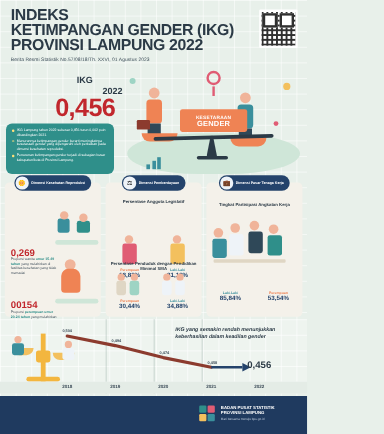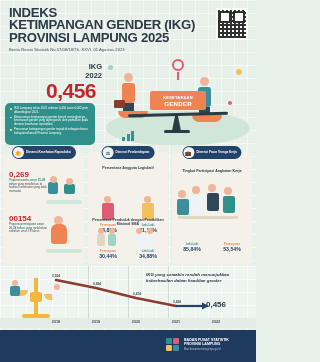--- a/index.html
+++ b/index.html
@@ -46,21 +46,21 @@
   .qr-inner::before, .qr-inner::after {
     content:""; position:absolute; width:8px; height:8px;
     border:2px solid #1a1a1a; background:#fff;
   }
   .qr-inner::before { top:3px; left:3px; }
   .qr-inner::after { top:3px; right:3px; }
 
   
   .ikg-label {
     position:absolute; left:64px; top:62px;
-    font-size:7.5px; font-weight:bold; color:#2b3a46; text-align:right; width:38px;
+    font-size:7.5px; font-weight:bold; color:#2b3a46; text-align:left; width:38px;
   }
   .ikg-year {
     position:absolute; left:64px; top:71px;
     font-size:7.5px; font-weight:bold; color:#2b3a46; text-align:right; width:38px;
   }
   .ikg-value {
     position:absolute; left:46px; top:79px;
     font-size:21px; font-weight:bold; color:#c1272d; letter-spacing:-0.5px;
   }
 
@@ -140,21 +140,21 @@
     display:flex; align-items:center; padding:0 5px 0 14px;
     white-space:nowrap; z-index:4;
   }
   .badge .bl { font-size:3px; line-height:3.4px; color:#fff; font-weight:bold; }
   .badge-ic {
     position:absolute; left:1px; top:1px; width:11px; height:11px;
     border-radius:50%; background:#eef3f8;
     display:flex; align-items:center; justify-content:center; font-size:5px;
   }
 
-  .stat-num { font-size:8px; font-weight:bold; color:#c1272d; }
+  .stat-num { font-size:8px; font-weight:bold; color:#c1272d;margin-top:36px; }
   .stat-desc { font-size:2.9px; line-height:3.5px; color:#41505c; }
   .hl-g { color:#2f8f8a; font-weight:bold; }
 
   .c1-a { position:absolute; left:5px; top:18px; width:40px; }
   .c1-b { position:absolute; left:5px; top:62px; width:40px; }
   .c1-img1 { position:absolute; right:2px; top:20px; width:36px; height:34px; }
   .c1-img2 { position:absolute; right:2px; top:62px; width:36px; height:40px; }
 
   .card-title {
     position:absolute; left:0; width:100%; text-align:center;
@@ -221,21 +221,21 @@
 </head>
 <body>
 
 <div class="page">
   <div class="grid-bg"></div>
 
   <div class="header">
     <div class="title">
       <div>INDEKS</div>
       <div>KETIMPANGAN GENDER (IKG)</div>
-      <div>PROVINSI LAMPUNG 2025</div>
+      <div>PROVINSI LAMPUNG 2022</div>
     </div>
     <div class="subtitle">Berita Resmi Statistik No.57/08/18/Th. XXVI, 01 Agustus 2023</div>
     <div class="qr">
       <div class="qr-inner"></div>
     </div>
   </div>
 
   <div class="ikg-label">IKG</div>
   <div class="ikg-year">2022</div>
   <div class="ikg-value">0,456</div>

